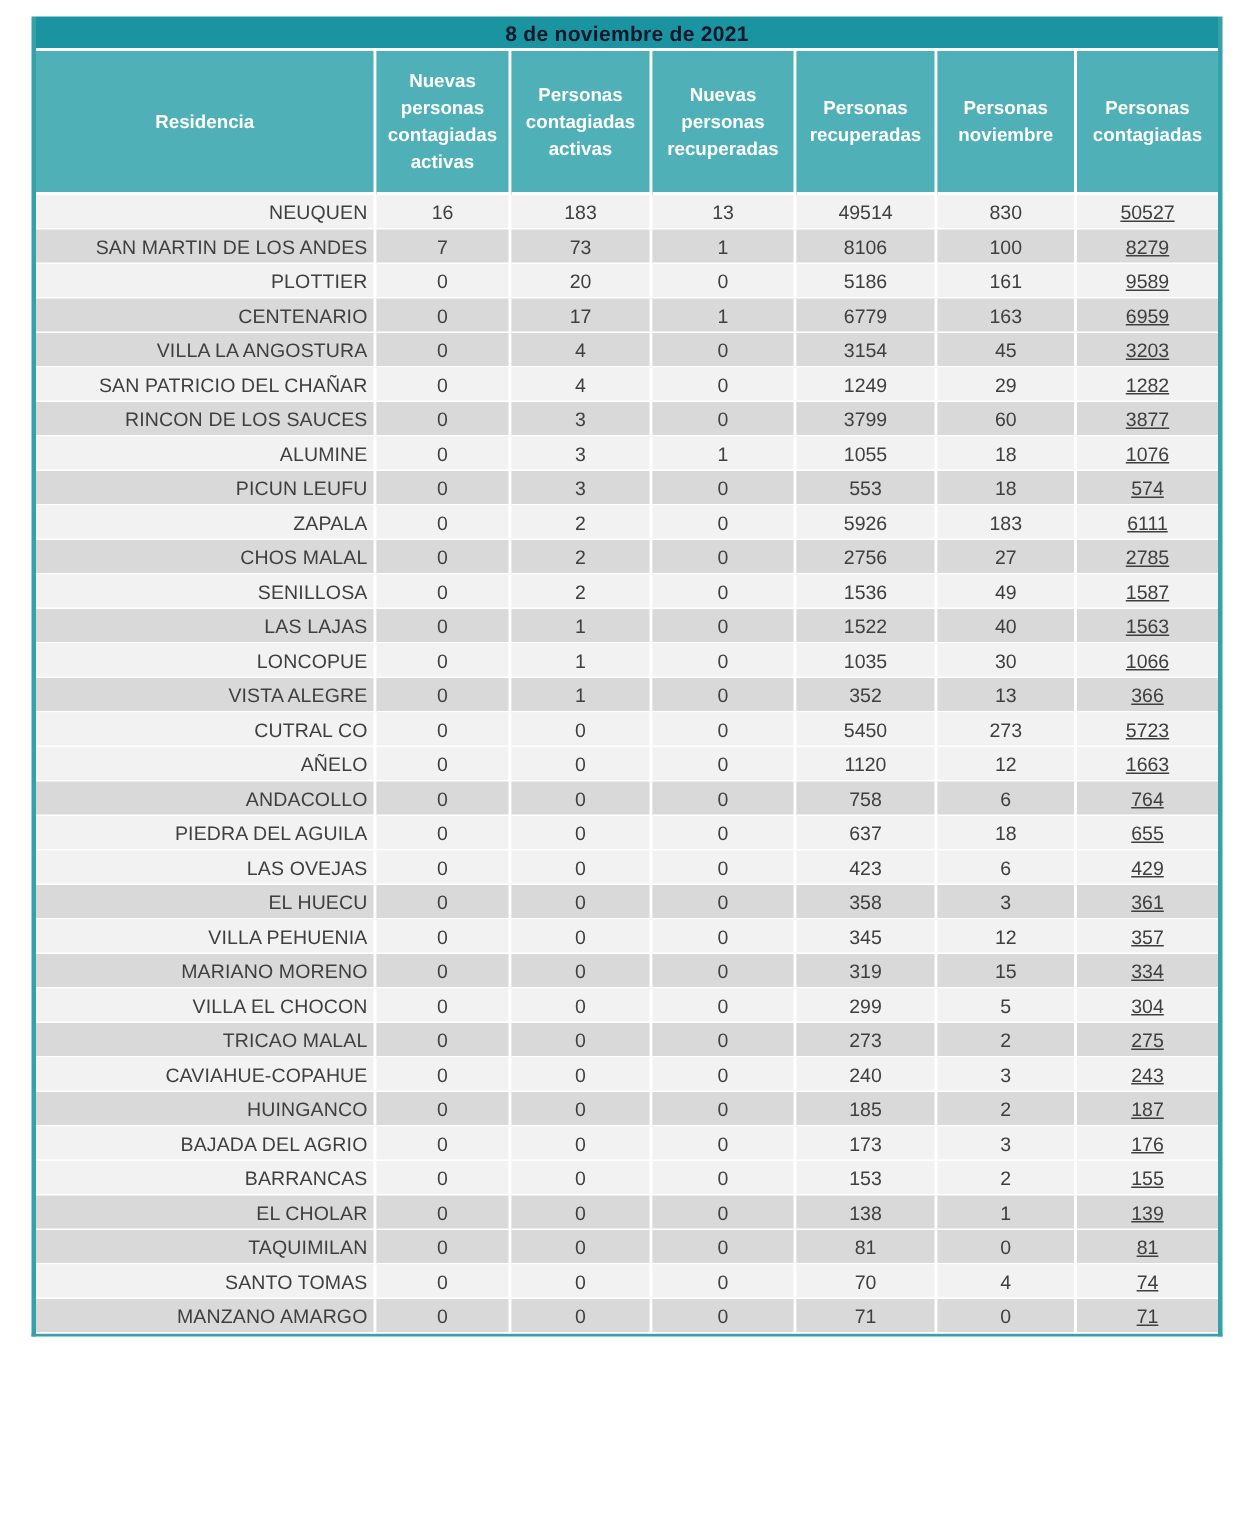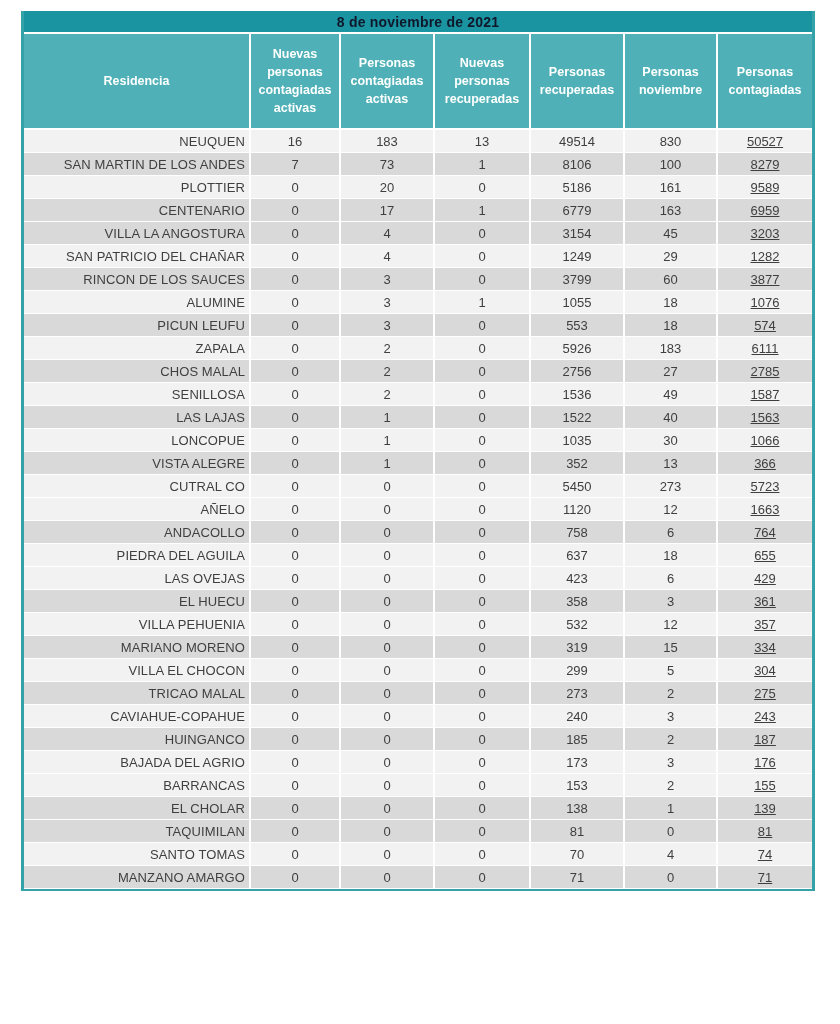--- a/index.html
+++ b/index.html
@@ -291,21 +291,21 @@
             <td>0</td>
             <td>358</td>
             <td>3</td>
             <td>361</td>
           </tr>
           <tr class="light">
             <td class="name">VILLA PEHUENIA</td>
             <td>0</td>
             <td>0</td>
             <td>0</td>
-            <td>532</td>
+            <td>345</td>
             <td>12</td>
             <td>357</td>
           </tr>
           <tr class="dark">
             <td class="name">MARIANO MORENO</td>
             <td>0</td>
             <td>0</td>
             <td>0</td>
             <td>319</td>
             <td>15</td>

